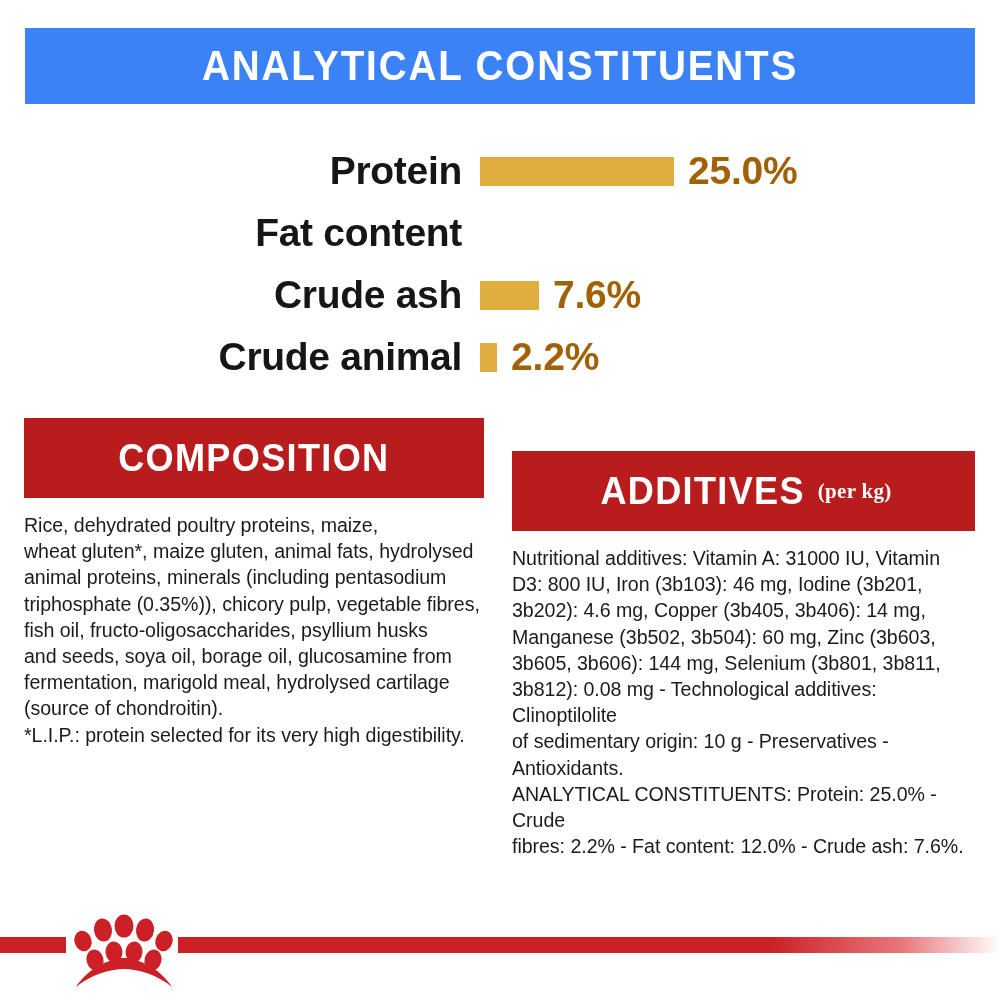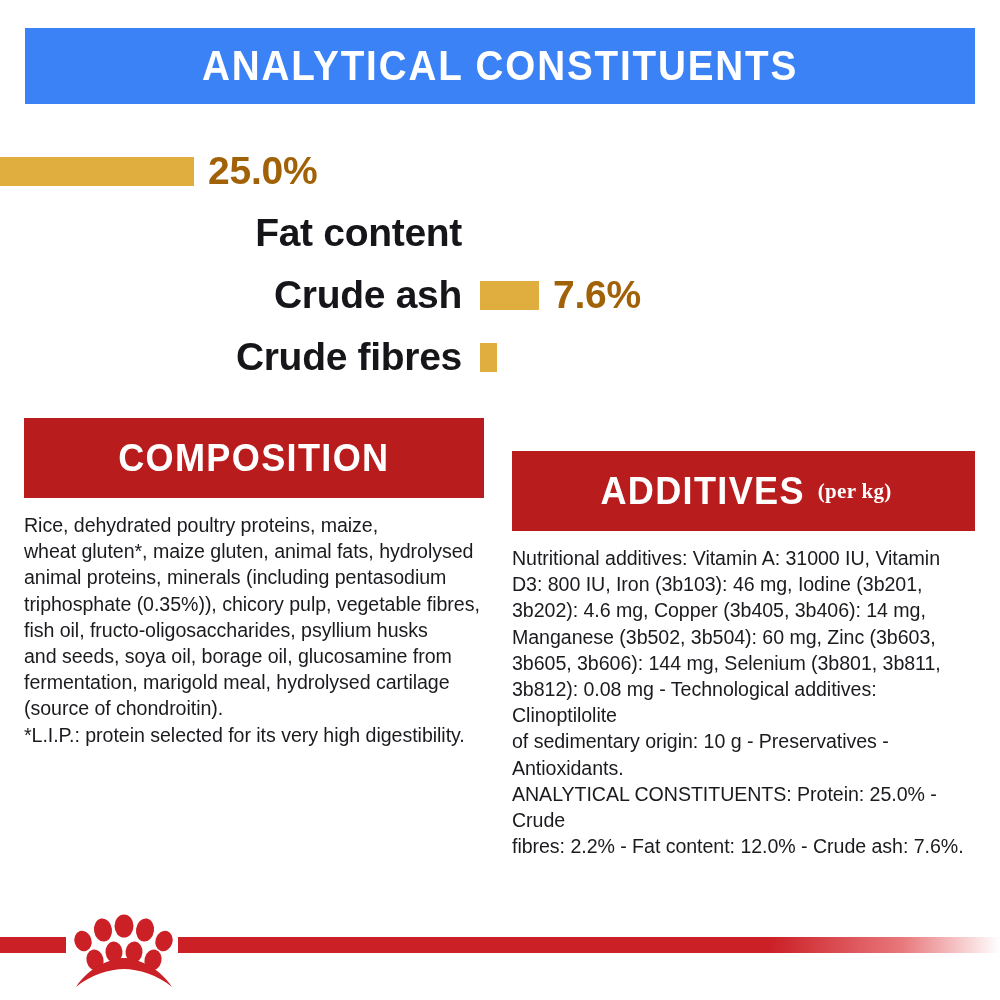--- a/index.html
+++ b/index.html
@@ -173,42 +173,44 @@
 </head>
 <body>
 
 <div class="title-banner">
   <span class="banner-text">ANALYTICAL CONSTITUENTS</span>
 </div>
 
 <div class="chart">
 
   <div class="chart-row">
+    <div class="chart-label">Protein</div>
     <div class="chart-bar-wrap">
       <div class="chart-bar" style="width: 194px; background: rgb(223, 174, 63);"></div>
       <div class="chart-value">25.0%</div>
     </div>
   </div>
 
   <div class="chart-row">
     <div class="chart-label">Fat content</div>
   </div>
 
   <div class="chart-row">
     <div class="chart-label">Crude ash</div>
     <div class="chart-bar-wrap">
       <div class="chart-bar" style="width: 58.976px; background: rgb(223, 174, 63);"></div>
       <div class="chart-value">7.6%</div>
     </div>
   </div>
 
   <div class="chart-row">
-    <div class="chart-label">Crude fibres</div>
+    <div class="chart-label">Crude animal</div>
     <div class="chart-bar-wrap">
       <div class="chart-bar" style="width: 17.072px; background: rgb(223, 174, 63);"></div>
+      <div class="chart-value">2.2%</div>
     </div>
   </div>
 
 </div>
 
 <div class="columns">
 
   <div class="col col-left">
     <div class="section-banner">
       <span class="sec-text">COMPOSITION</span>

